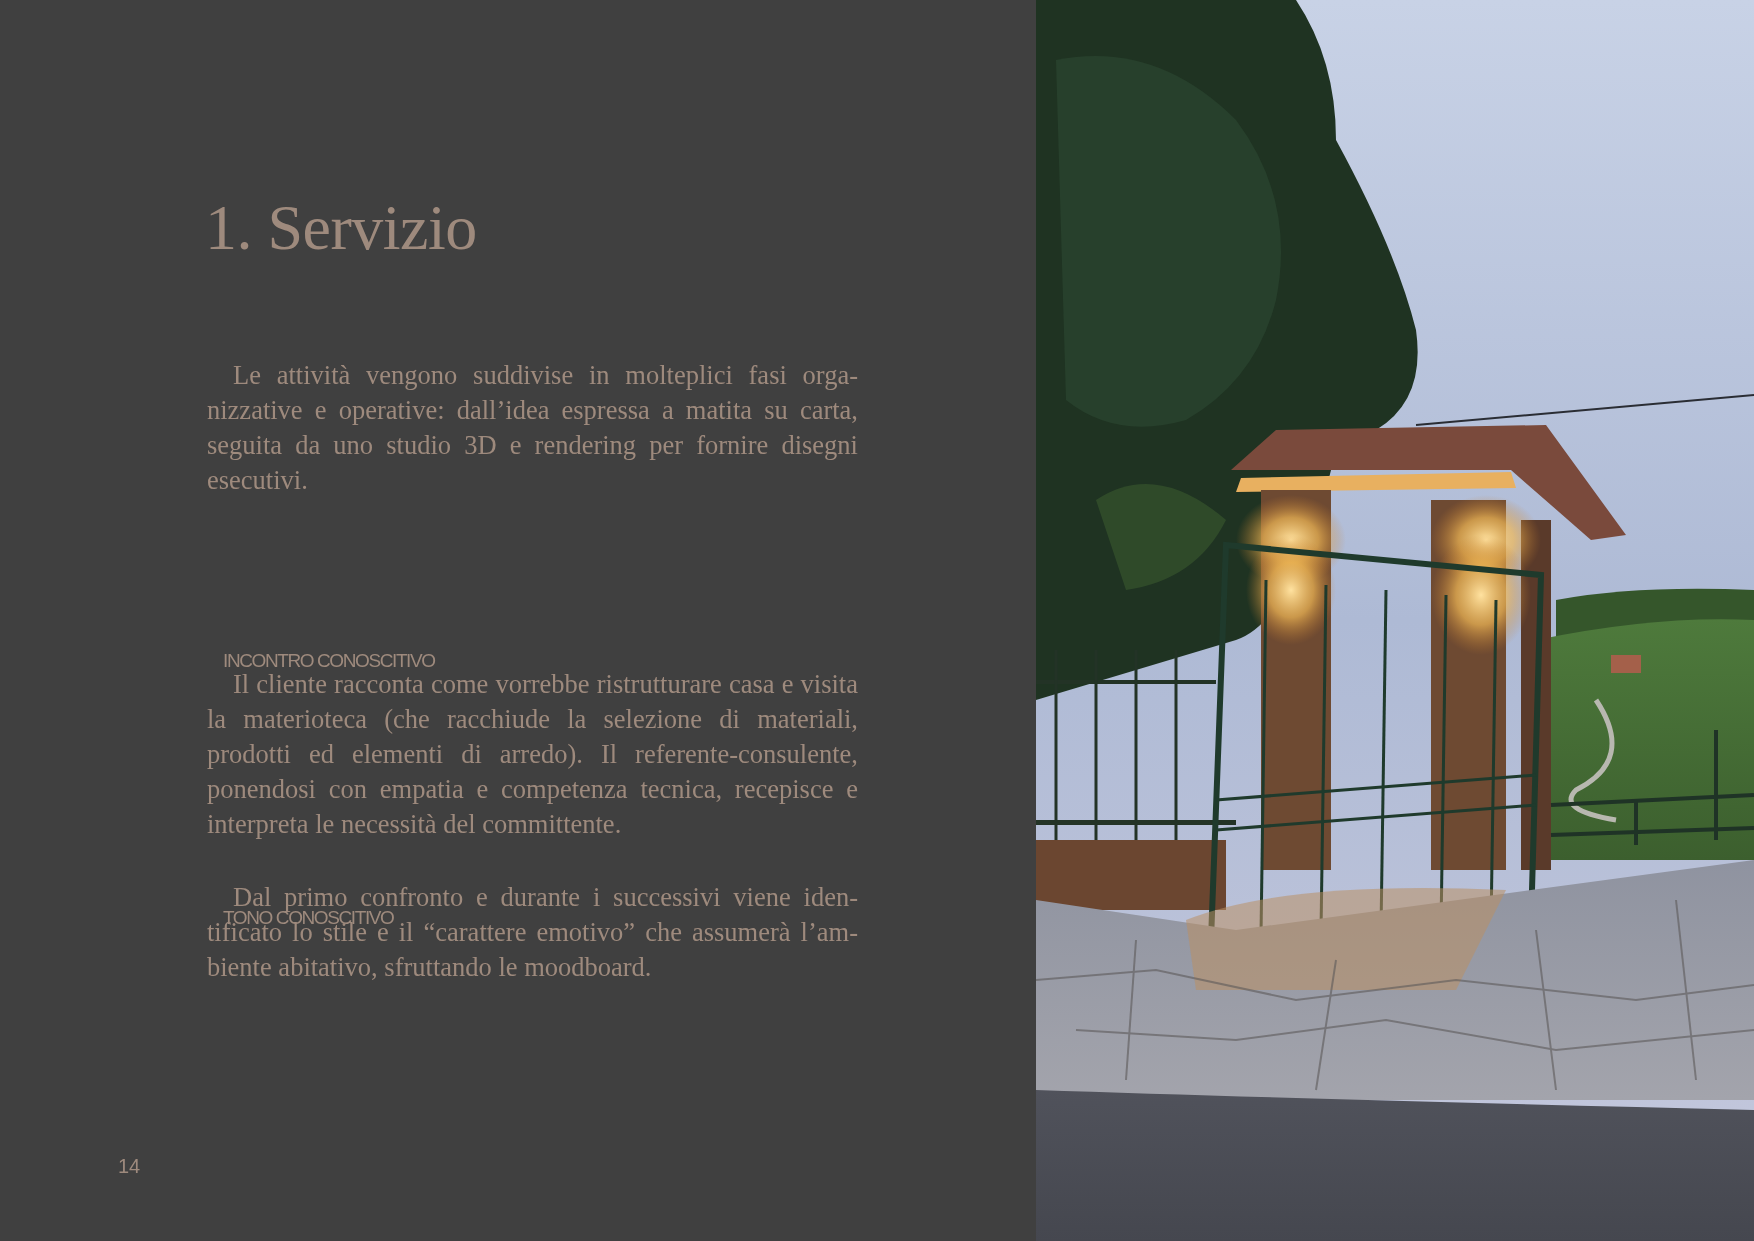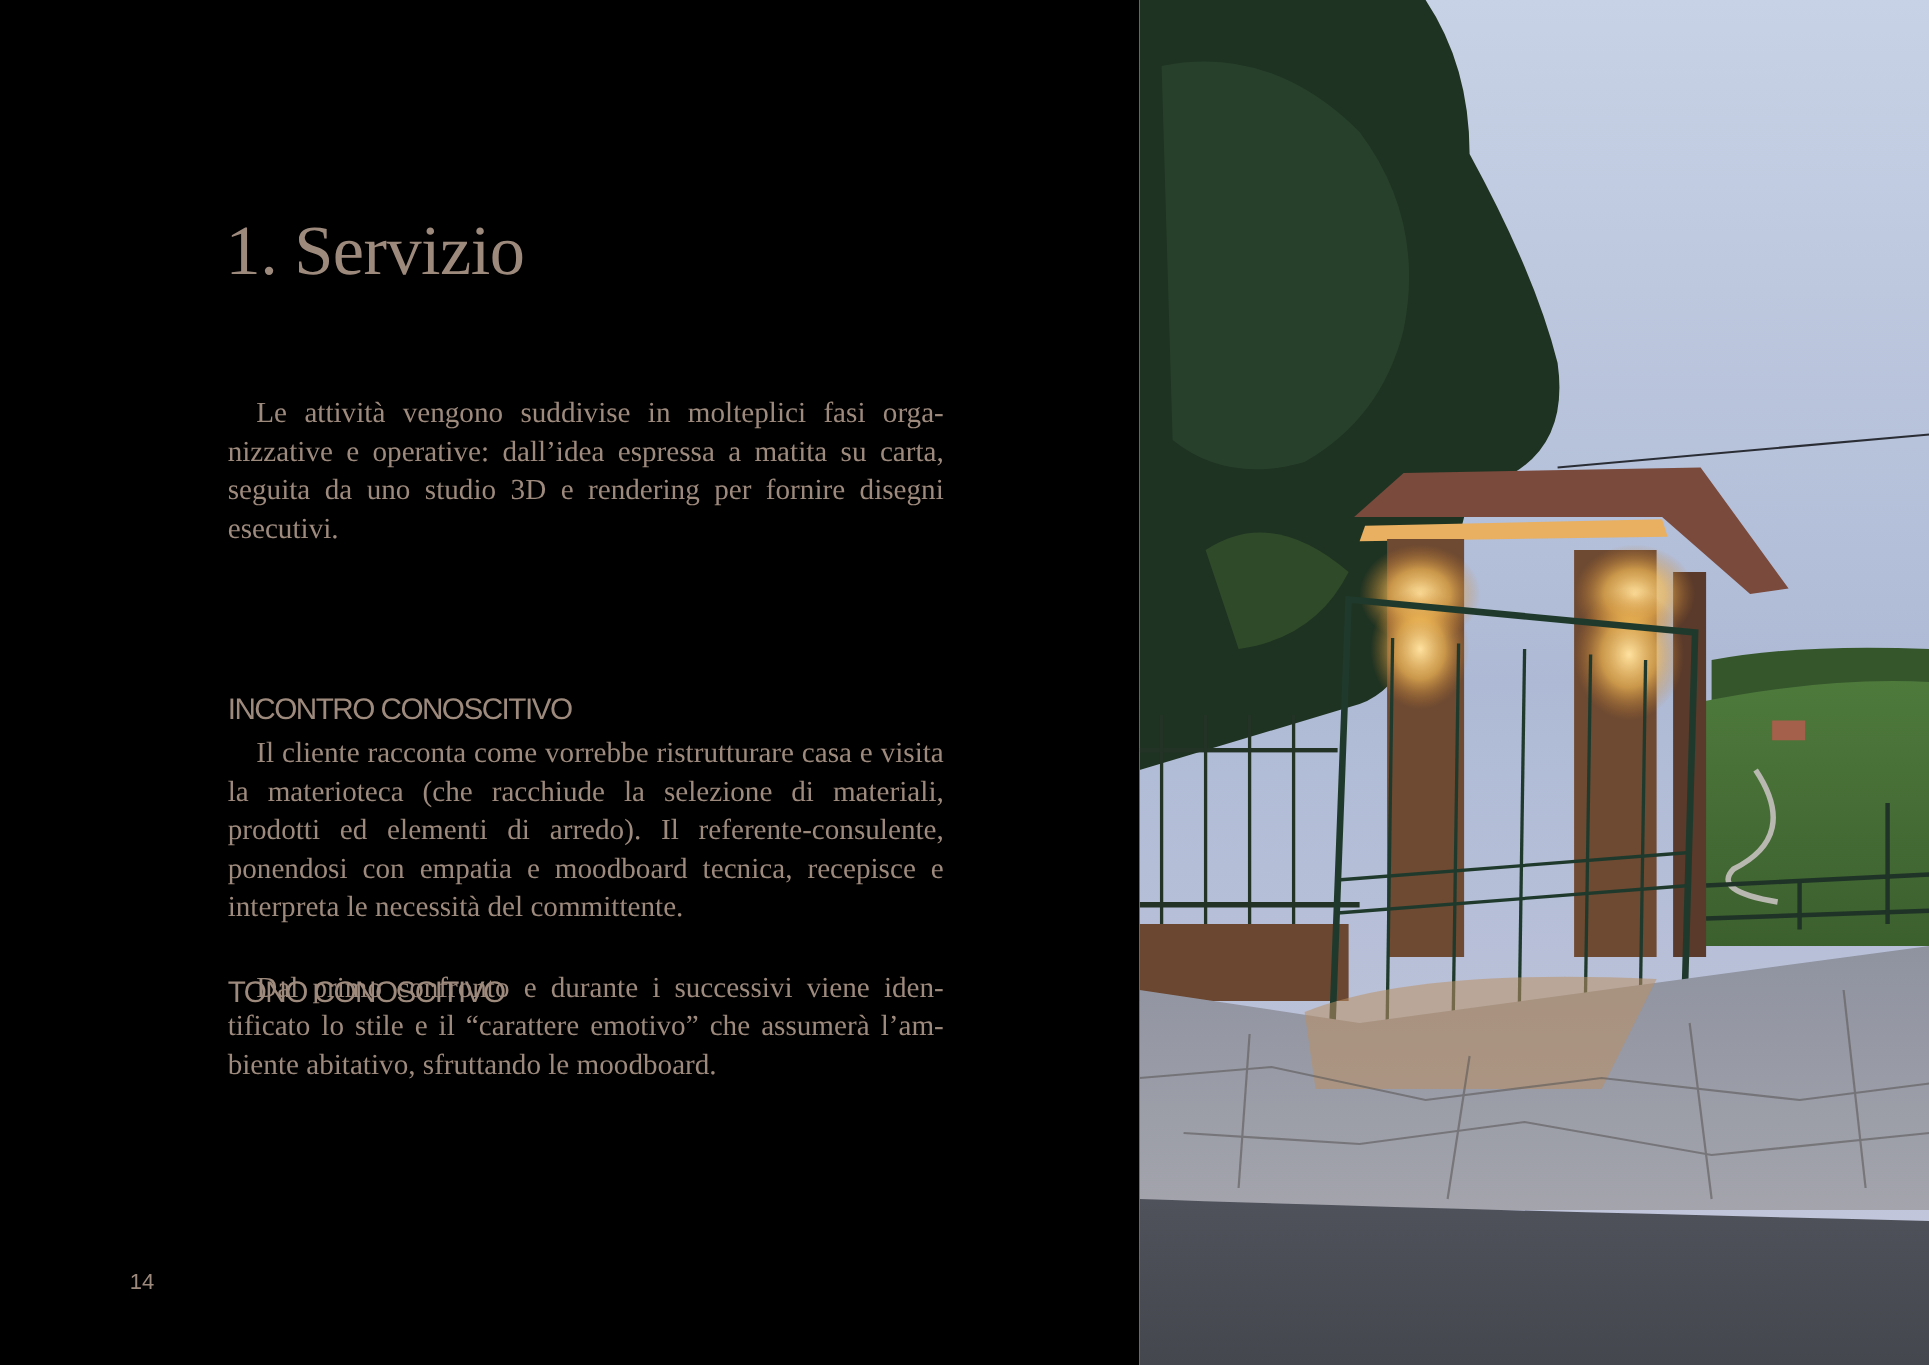--- a/index.html
+++ b/index.html
@@ -2,21 +2,22 @@
 <html><head>
 <meta charset="utf-8">
 <style>
   html, body { margin: 0; padding: 0; }
   body {
     width: 1754px; height: 1241px; overflow: hidden; position: relative;
     background: #ffffff;
   }
   .page-left {
     position: absolute; left: 0; top: 0; width: 1036px; height: 1241px;
-    background: #000000;
+    background: #404040;
+    padding-left: 36px;
   }
   .title {
     position: absolute; left: 205px; top: 190px; width: 700px;
     margin: 0;
     font-family: "Liberation Serif", "DejaVu Serif", serif;
     font-weight: normal;
     font-size: 64px; line-height: 75px;
     color: #9e8a7d;
     letter-spacing: -0.5px;
   }
@@ -25,23 +26,23 @@
     position: absolute; left: 207px; width: 651px;
     font-family: "Liberation Serif", "DejaVu Serif", serif;
     font-size: 26.5px; line-height: 35px;
     color: #9e8a7d;
     text-align: justify;
     hyphens: manual;
   }
   .body-block p { margin: 0; text-indent: 26px; }
   .sec1 { top: 358px; }
   .h-sec {
-    position: absolute; left: 207px; margin: 0;
+    position: absolute; left: 207px; margin: 16px;
     font-family: "Liberation Sans", "DejaVu Sans", sans-serif;
-    font-weight: normal; font-size: 27px; line-height: 30px;
+    font-weight: normal; font-size: 19px; line-height: 30px;
     color: #9e8a7d; letter-spacing: -1.4px;
   }
   .h1-sec { top: 630px; }
   .sec2 { top: 667px; }
   .h2-sec { top: 887px; }
   .sec3 { top: 880px; }
   .page-number {
     position: absolute; left: 118px; top: 1155px;
     font-family: "Liberation Sans", "DejaVu Sans", sans-serif;
     font-size: 20px; color: #9e8a7d; font-weight: normal;
@@ -59,21 +60,21 @@
   <h1 class="title">
     <span>1. Servizio</span>
   </h1>
 
   <div class="body-block sec1">
     <p>Le attività vengono suddivise in molteplici fasi orga­nizzative e operative: dall’idea espressa a matita su carta, seguita da uno studio 3D e rendering per fornire disegni esecutivi.</p>
   </div>
 
   <h2 class="h-sec h1-sec">INCONTRO CONOSCITIVO</h2>
   <div class="body-block sec2">
-    <p>Il cliente racconta come vorrebbe ristrutturare casa e vi­sita la materioteca (che racchiude la selezione di materiali, prodotti ed elementi di arredo). Il referente-consulente, ponendosi con empatia e moodboard tecnica, recepisce e interpreta le necessità del committente.</p>
+    <p>Il cliente racconta come vorrebbe ristrutturare casa e vi­sita la materioteca (che racchiude la selezione di materiali, prodotti ed elementi di arredo). Il referente-consulente, ponendosi con empatia e competenza tecnica, recepisce e interpreta le necessità del committente.</p>
   </div>
 
   <h2 class="h-sec h2-sec">TONO CONOSCITIVO</h2>
   <div class="body-block sec3">
     <p>Dal primo confronto e durante i successivi viene iden­tificato lo stile e il “carattere emotivo” che assumerà l’am­biente abitativo, sfruttando le moodboard.</p>
   </div>
 
   <div class="page-number">14</div>
 </div>
 

